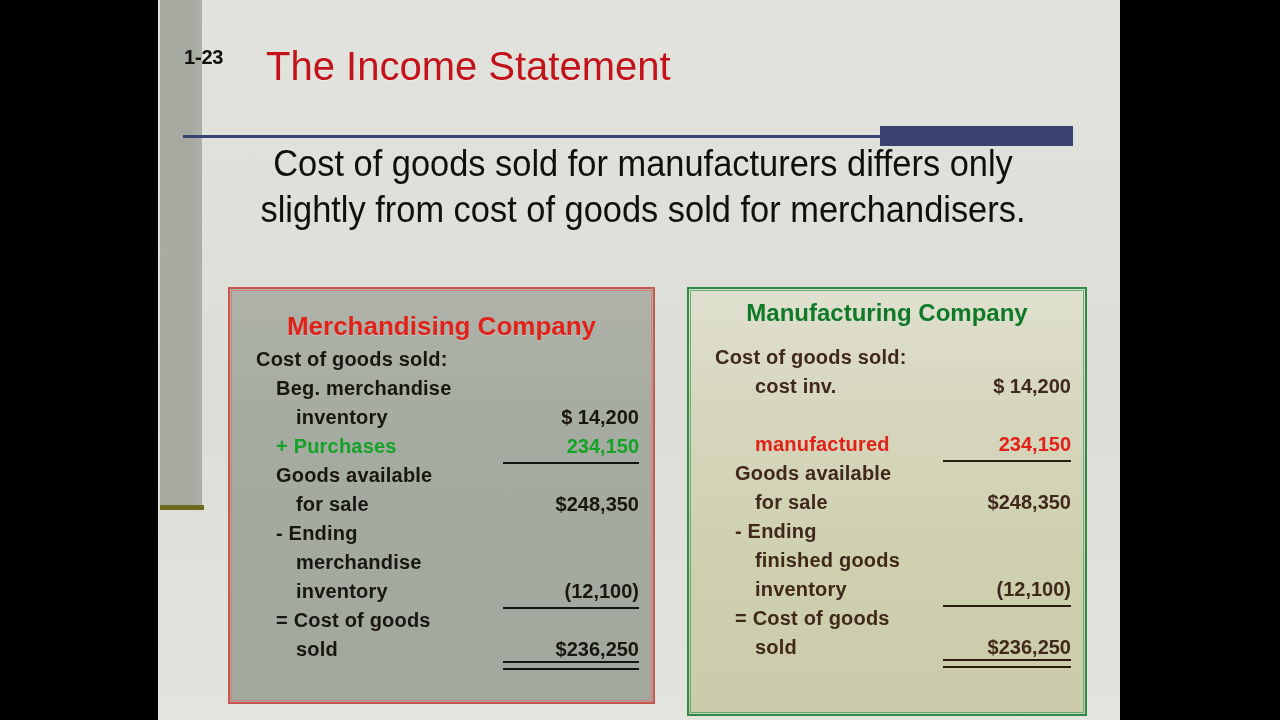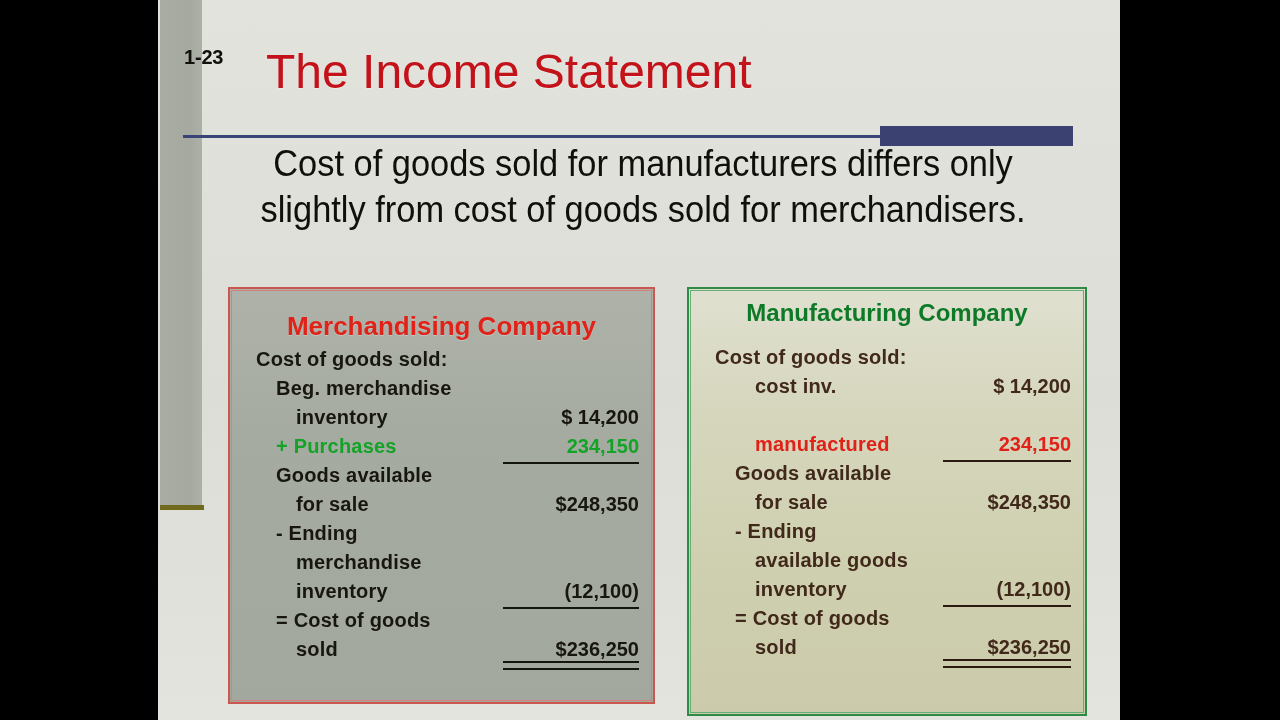--- a/index.html
+++ b/index.html
@@ -72,21 +72,21 @@
     z-index: 4;
     font-family: "Liberation Sans", sans-serif;
     margin-top: 32px;
   }
 
   
   .slide-title {
     position: absolute;
     left: 108px;
     top: 44px;
-    font-size: 48px;
+    font-size: 40px;
     color: #c3121a;
     white-space: nowrap;
     z-index: 3;
     font-family: "Liberation Sans", sans-serif;
     text-shadow: 0 1px 0 rgba(255,255,255,.35);
   }
 
   
   .divider-rule {
     position: absolute;
@@ -337,21 +337,21 @@
           </div>
           <div class="row ind3">
             <span class="lbl">for sale</span>
             <span class="amt">$248,350</span>
           </div>
           <div class="row ind2">
             <span class="lbl">- Ending</span>
             <span class="amt"></span>
           </div>
           <div class="row ind3">
-            <span class="lbl">available goods</span>
+            <span class="lbl">finished goods</span>
             <span class="amt"></span>
           </div>
           <div class="row ind3">
             <span class="lbl">inventory</span>
             <span class="amt rule-single">(12,100)</span>
           </div>
           <div class="row ind2">
             <span class="lbl">= Cost of goods</span>
             <span class="amt"></span>
           </div>

